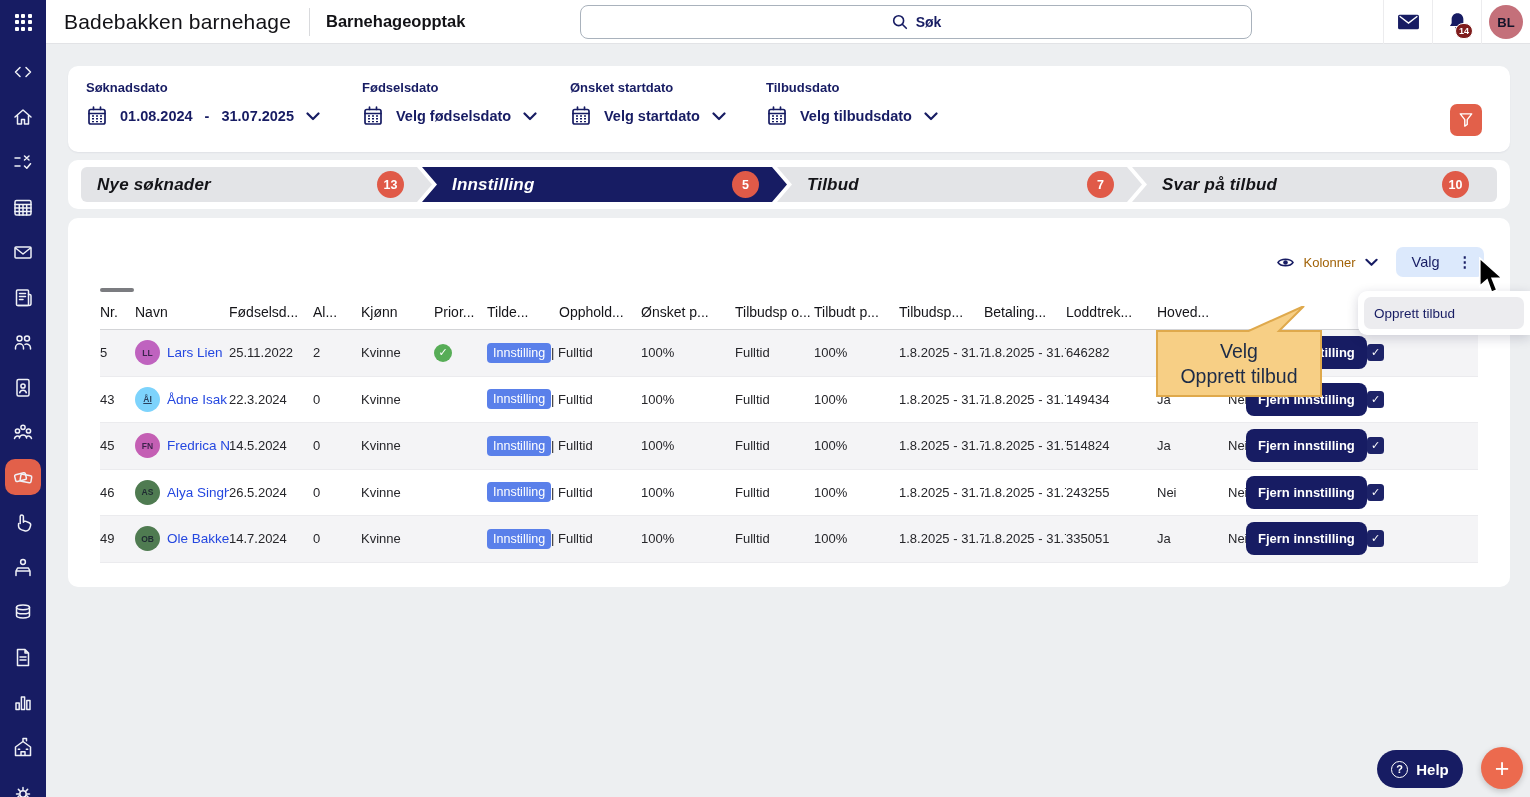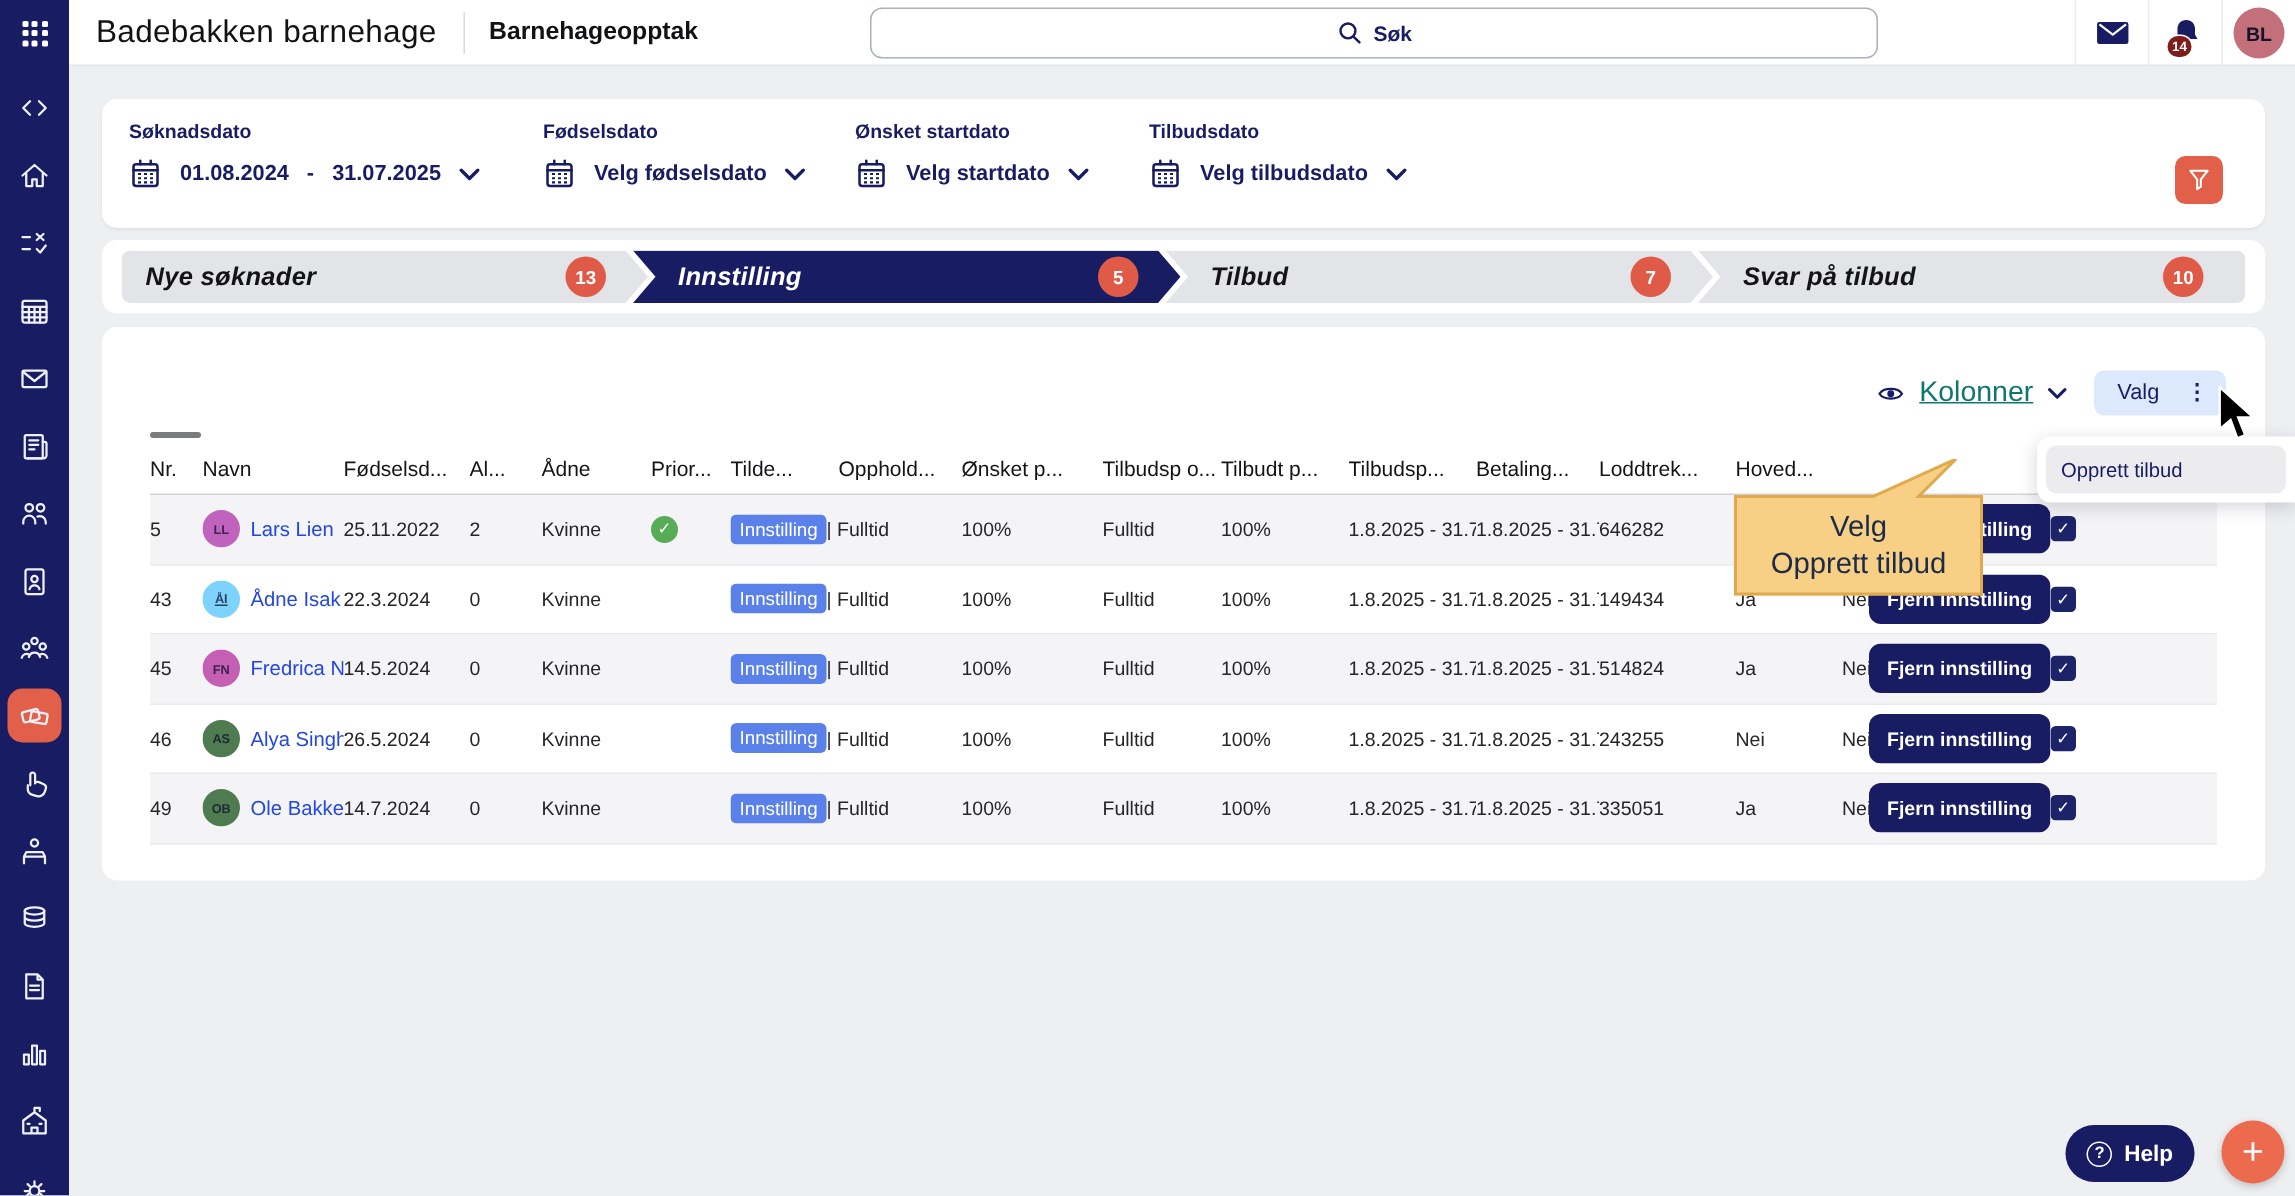--- a/index.html
+++ b/index.html
@@ -22,21 +22,21 @@
 
   
   .header { position:absolute; left:46px; top:0; right:0; height:44px; background:#fff; border-bottom:1px solid #e2e3e6; z-index:25; display:flex; align-items:center; }
   .app-title { font-size:21px; color:#121216; margin-left:18px; letter-spacing:.2px; }
   .hdr-divider { width:1px; height:28px; background:#d9dadd; margin:0 16px 0 18px; }
   .module-title { font-size:16.5px; font-weight:bold; color:#121216; }
   .search-box { position:absolute; left:534px; top:5px; width:672px; height:34px; border:1px solid #a9b2bc; border-radius:8px; background:#fff; display:flex; align-items:center; justify-content:center; gap:7px; cursor:text; }
   .search-box span { font-size:14px; font-weight:bold; color:#171c63; }
   .hdr-right { position:absolute; right:0; top:0; height:44px; display:flex; align-items:stretch; }
   .hdr-cell { width:49px; display:flex; align-items:center; justify-content:center; border-left:1px solid #ececee; position:relative; }
-  .bell-badge { position:absolute; right:19px; bottom:5px; min-width:16px; height:16px; border-radius:8px; background:#7f1d1d; color:#fff; font-size:9px; font-weight:bold; display:flex; align-items:center; justify-content:center; padding:0 3px; border:1.5px solid #fff; }
+  .bell-badge { position:absolute; right:8px; bottom:5px; min-width:16px; height:16px; border-radius:8px; background:#7f1d1d; color:#fff; font-size:9px; font-weight:bold; display:flex; align-items:center; justify-content:center; padding:0 3px; border:1.5px solid #fff; }
   .avatar-big { width:34px; height:34px; border-radius:50%; background:#c4707a; color:#14142a; font-size:13px; font-weight:bold; display:flex; align-items:center; justify-content:center; }
 
   
   .filter-card { position:absolute; left:68px; top:66px; width:1442px; height:86px; background:#fff; border-radius:10px; box-shadow:0 1px 2px rgba(20,20,60,.06); z-index:5; }
   .fgroup { position:absolute; top:14px; }
   .fgroup .flabel { font-size:13px; font-weight:bold; color:#171c63; margin-bottom:10px; }
   .fcontrol { display:flex; align-items:center; gap:12px; cursor:pointer; }
   .fcontrol .fval { font-size:14.5px; font-weight:bold; color:#171c63; }
   .cal-icon, .chev { flex:0 0 auto; }
   .filter-btn { position:absolute; right:28px; top:38px; width:32px; height:32px; border-radius:7px; background:#e2604a; display:flex; align-items:center; justify-content:center; cursor:pointer; border:none; }
@@ -49,21 +49,21 @@
   .seg1 { clip-path:polygon(0 0,calc(100% - 15px) 0,100% 50%,calc(100% - 15px) 100%,0 100%); border-radius:6px 0 0 6px; z-index:4; padding-left:16px; }
   .seg2 { clip-path:polygon(0 0,calc(100% - 15px) 0,100% 50%,calc(100% - 15px) 100%,0 100%,15px 50%); margin-left:-10px; z-index:3; }
   .seg3 { clip-path:polygon(0 0,calc(100% - 15px) 0,100% 50%,calc(100% - 15px) 100%,0 100%,15px 50%); margin-left:-10px; z-index:2; }
   .seg4 { clip-path:polygon(0 0,100% 0,100% 100%,0 100%,15px 50%); margin-left:-10px; z-index:1; border-radius:0 6px 6px 0; }
   .seg.active { background:#171c63; color:#fff; }
 
   
   .table-card { position:absolute; left:68px; top:218px; width:1442px; height:369px; background:#fff; border-radius:10px; z-index:5; padding:0 32px; }
   .tc-controls { position:absolute; top:29px; right:26px; display:flex; align-items:center; gap:18px; }
   .columns-ctl { display:flex; align-items:center; gap:9px; cursor:pointer; }
-  .columns-ctl span { font-size:19px; color:#0f766e;text-decoration:underline; }
+  .columns-ctl span { font-size:13px; color:#a16207; }
   .valg-btn { display:flex; align-items:center; gap:18px; background:#dce9fc; border:none; border-radius:7px; padding:7px 12px 7px 16px; cursor:pointer; }
   .valg-btn span { font-size:14.5px; color:#171c63; }
   .kebab { font-size:15px; font-weight:bold; color:#171c63; line-height:1; }
   .drag-bar { position:absolute; left:32px; top:70px; width:34px; height:4px; background:#7b7c80; border-radius:2px; }
   .tgrid { display:grid; grid-template-columns:35px 94px 84px 48px 73px 53px 72px 82px 94px 79px 85px 85px 82px 91px 71px 18px 121px 24px; align-items:center; }
   .thead { position:absolute; left:32px; right:32px; top:76px; height:36px; border-bottom:1px solid #d3d4d7; }
   .thead .th { font-size:14px; color:#141418; white-space:nowrap; overflow:hidden; padding-right:6px; }
   .tbody { position:absolute; left:32px; right:32px; top:112px; }
   .trow { height:46.5px; border-bottom:1px solid #ebebee; }
   .trow.alt { background:#f4f4f6; }
@@ -362,21 +362,21 @@
       </button>
     </div>
 
     <div class="drag-bar"></div>
 
     <div class="thead tgrid">
       <div class="th">Nr.</div>
       <div class="th">Navn</div>
       <div class="th">Fødselsd...</div>
       <div class="th">Al...</div>
-      <div class="th">Ådne</div>
+      <div class="th">Kjønn</div>
       <div class="th">Prior...</div>
       <div class="th">Tilde...</div>
       <div class="th">Opphold...</div>
       <div class="th">Ønsket p...</div>
       <div class="th">Tilbudsp o...</div>
       <div class="th">Tilbudt p...</div>
       <div class="th">Tilbudsp...</div>
       <div class="th">Betaling...</div>
       <div class="th">Loddtrek...</div>
       <div class="th">Hoved...</div>

